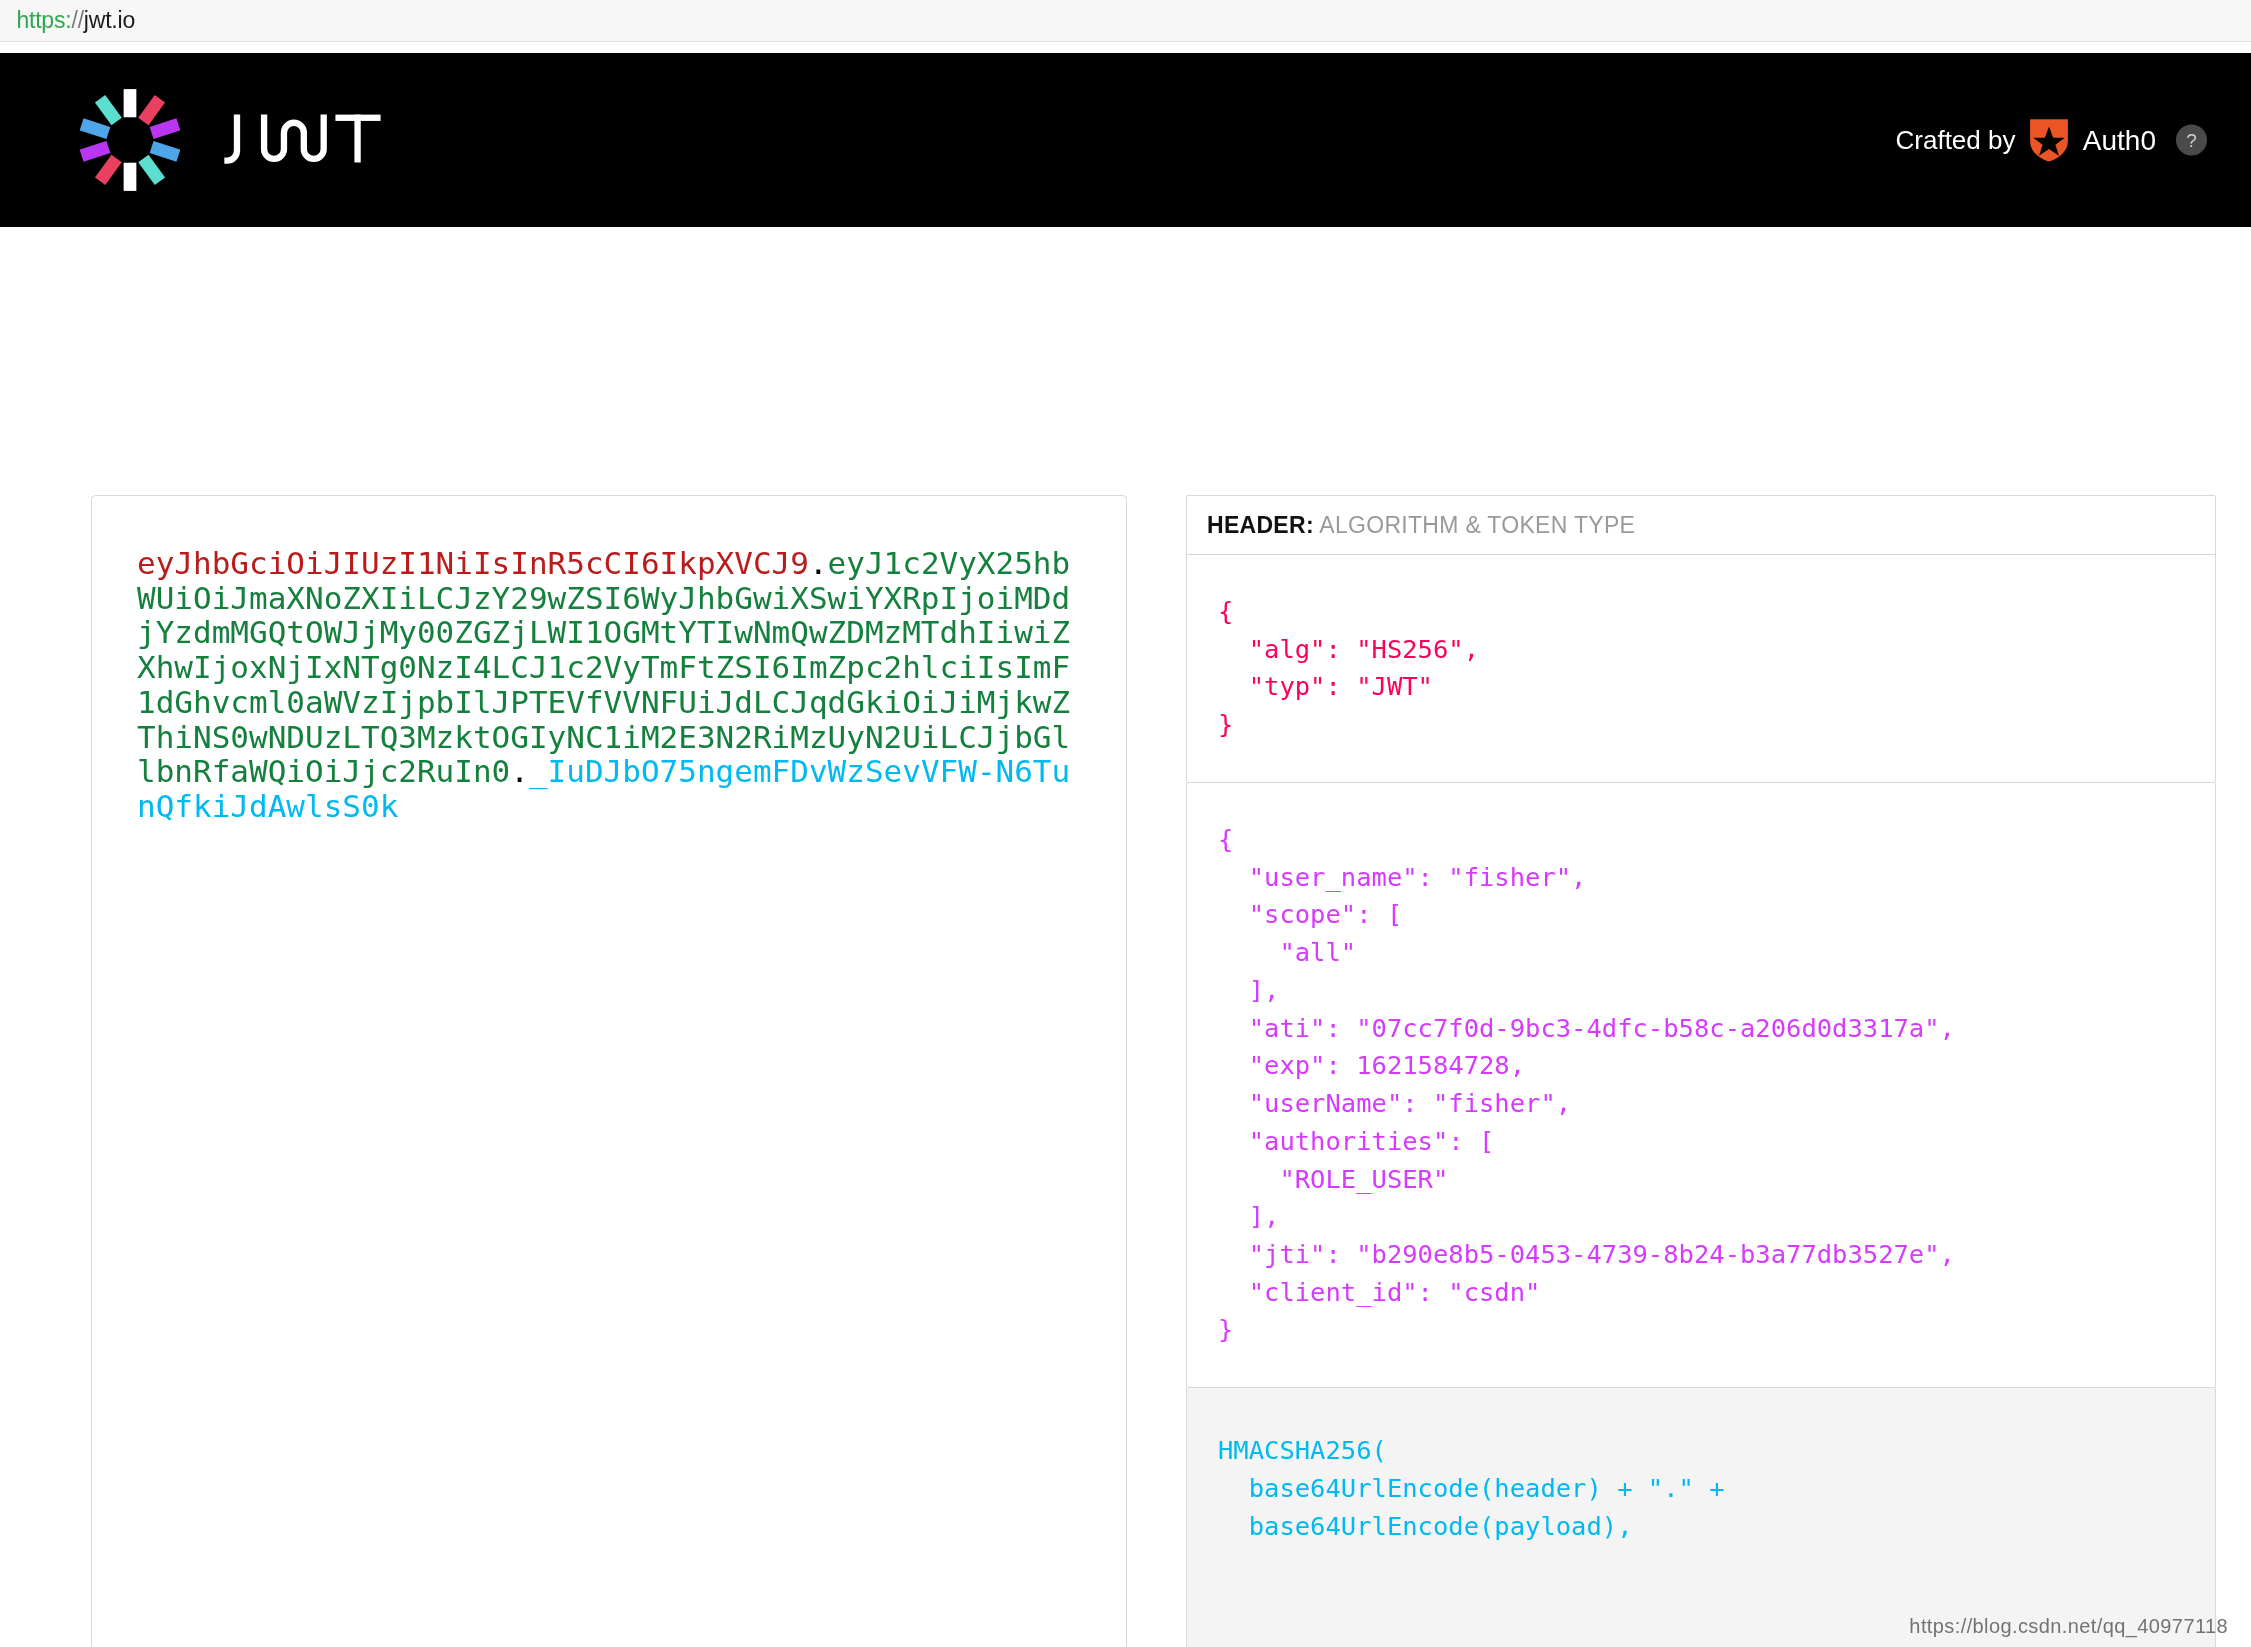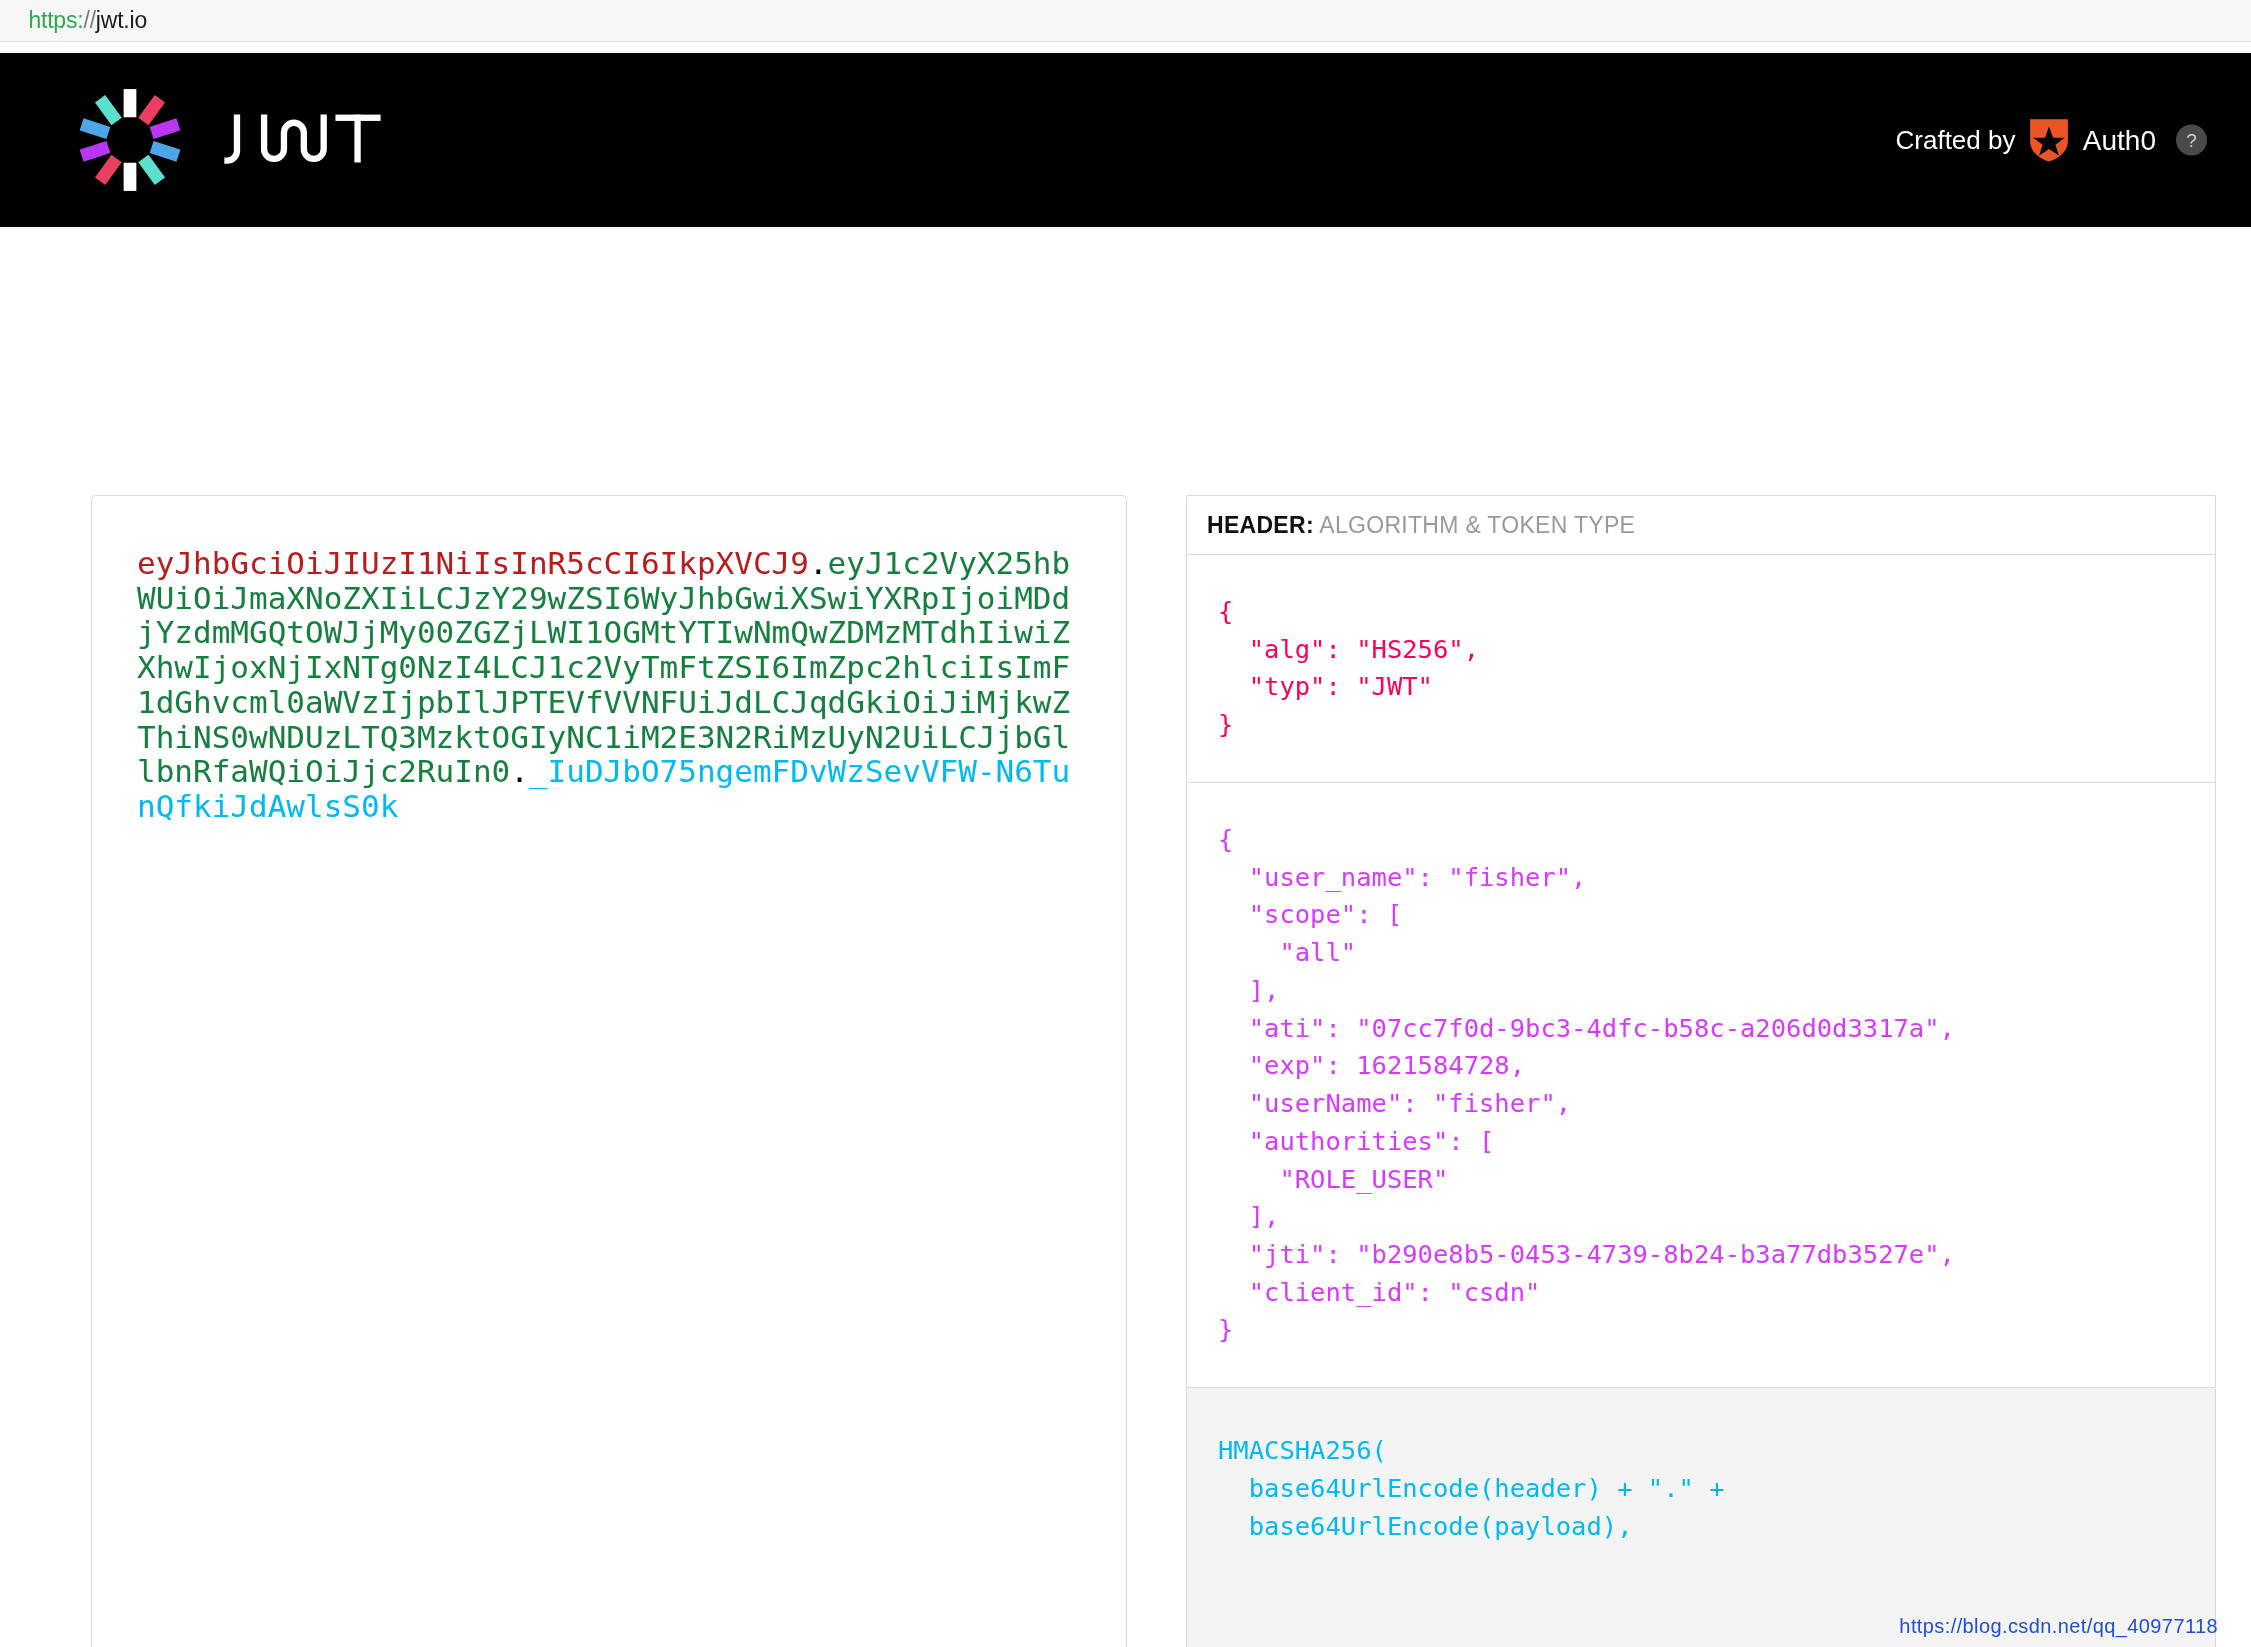--- a/index.html
+++ b/index.html
@@ -20,21 +20,21 @@
     display: flex;
     align-items: center;
     padding-left: 16.4px;
   }
   .urlbar-text {
     font-size: 23px;
     letter-spacing: -0.2px;
     color: #1c1c1c;
     white-space: nowrap;
   }
-  .url-scheme { color: #2fa84f; margin-left: 12px; }
+  .url-scheme { color: #2fa84f; }
   .url-slashes { color: #7b7b7b; }
   .urlbar-gap { height: 11px; background: #ffffff; }
 
   
   .site-header {
     height: 174px;
     background: #000000;
     display: flex;
     align-items: center;
     position: relative;
@@ -168,24 +168,24 @@
   .body-payload { color: #d63aff; min-height: 436px; }
   .body-signature {
     color: #00b9f1;
     background: #f4f4f4;
     min-height: 300px;
     padding-top: 44px;
   }
 
   .watermark {
     position: absolute;
-    right: 33px;
+    right: 23px;
     bottom: 9px;
     font-size: 20px;
-    color: #1d4ed8;
+    color: #737373;
     white-space: nowrap;
     letter-spacing: 0.4px;
   }
 </style>
 </head>
 <body>
 
 <div class="urlbar">
   <div class="urlbar-text"><span class="url-scheme">https:</span><span class="url-slashes">//</span><span class="url-host">jwt.io</span></div>
 </div>

